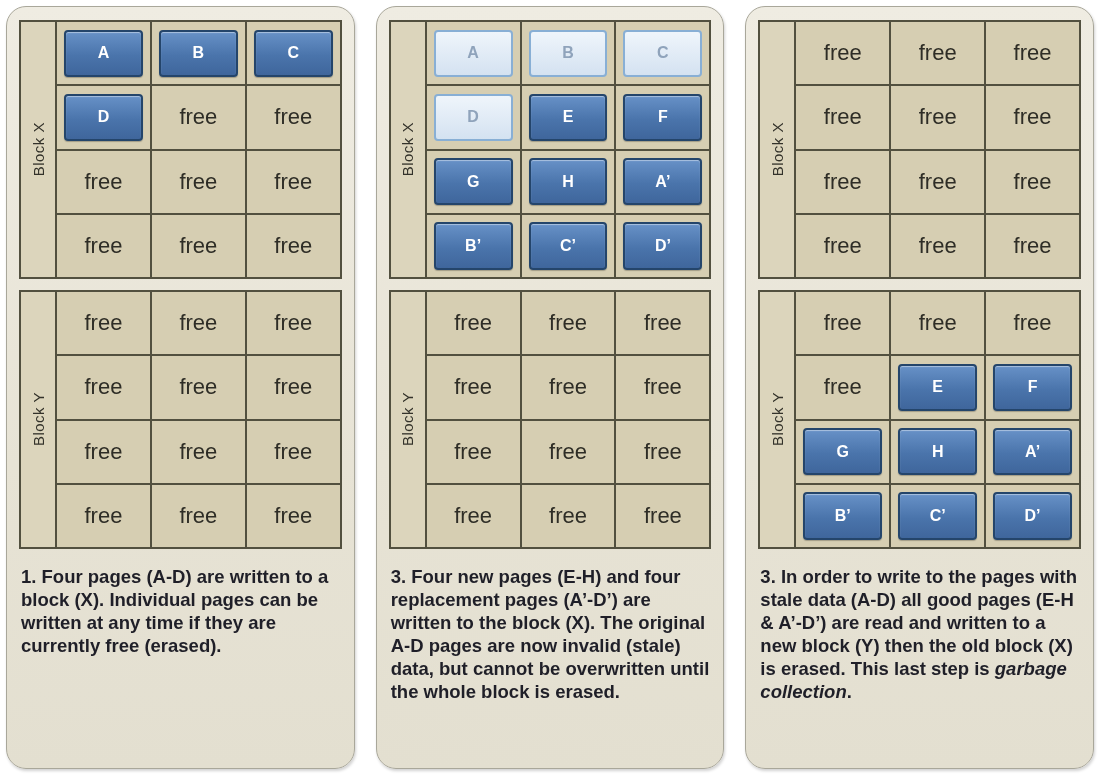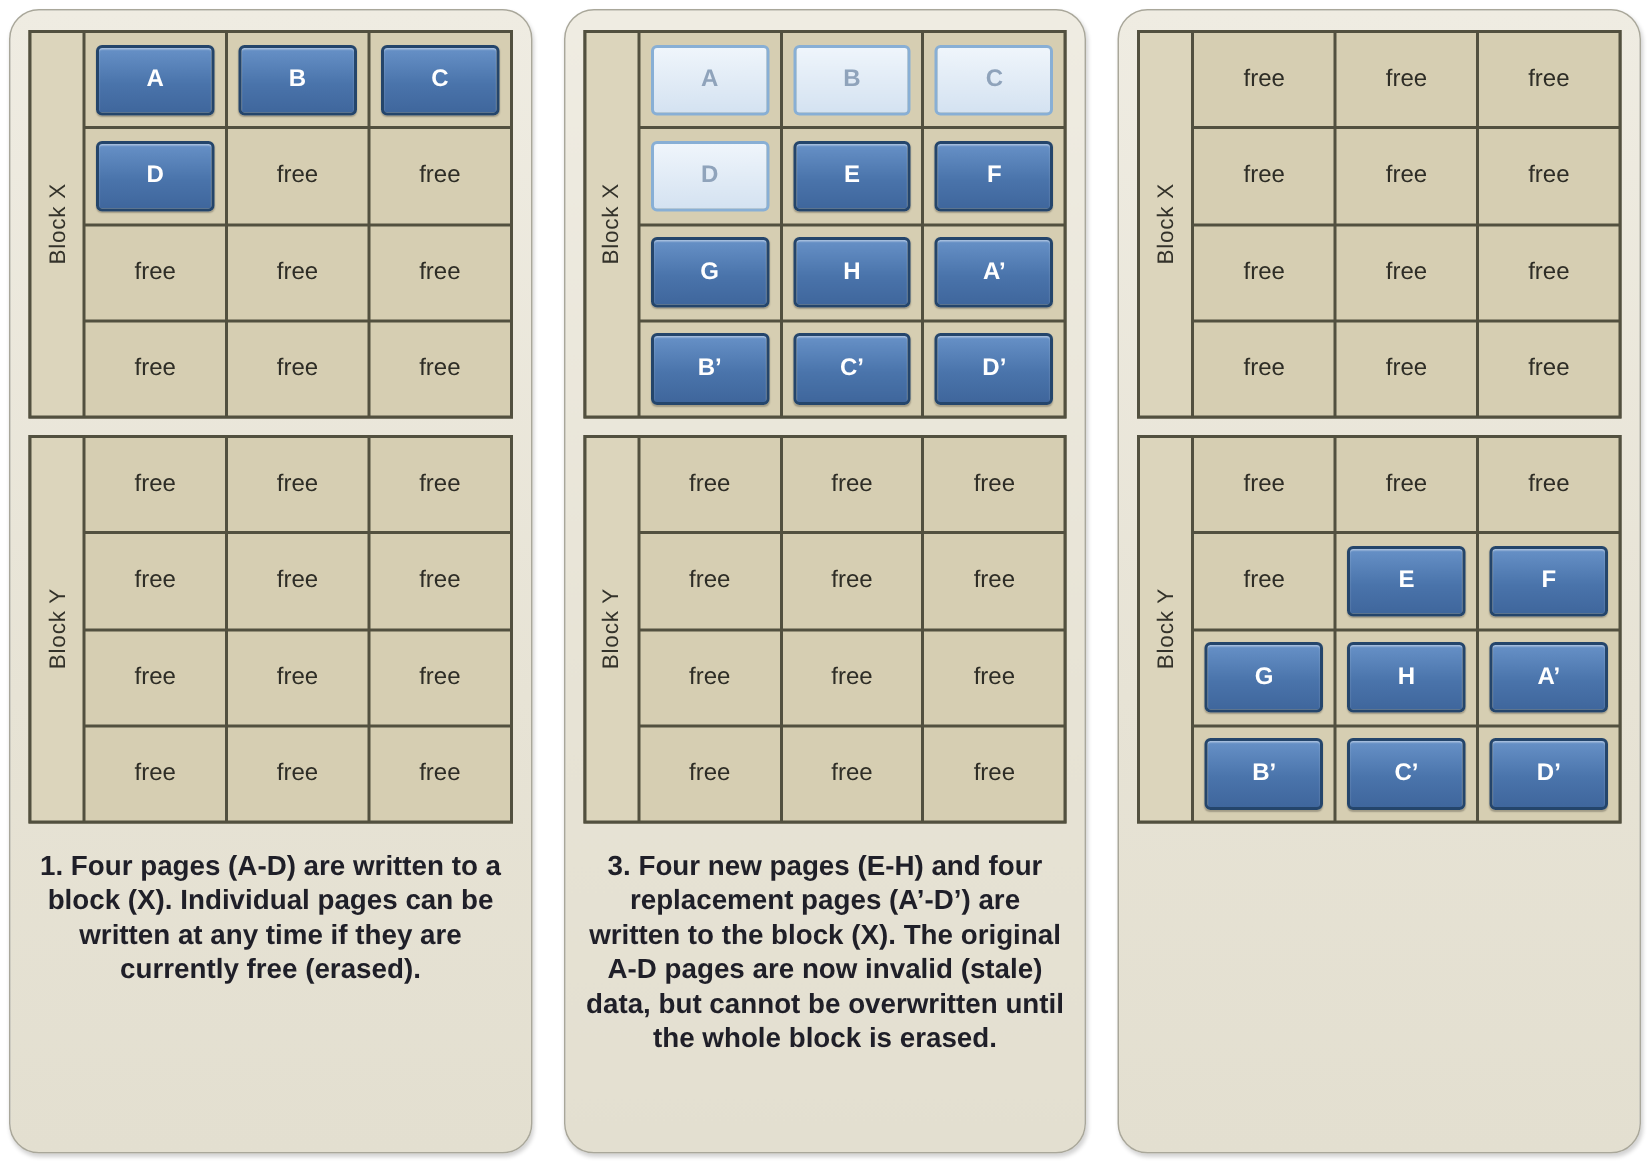--- a/index.html
+++ b/index.html
@@ -46,21 +46,21 @@
     grid-template-columns:repeat(3,1fr);
     grid-auto-rows:1fr;
     gap:2px;
   }
   .cell {
     background:#d6ceb2;
     display:flex; align-items:center; justify-content:center;
     overflow:hidden;
   }
   .free-label {
-    font-size:16px;
+    font-size:22px;
     color:#2e2d26;
   }
   .page {
     width:calc(100% - 14px);
     height:calc(100% - 15px);
     border-radius:4px;
     display:flex; align-items:center; justify-content:center;
     font-weight:bold;
     font-size:16px;
   }
@@ -74,21 +74,20 @@
     background:linear-gradient(180deg,#eff5fb 0%,#d4e2f1 100%);
     border:2px solid #88afd5;
     color:#8fa3bb;
   }
   .caption {
     margin:6px 2px 0 2px;
     font-size:18.5px;
     font-weight:bold;
     color:#1f1f28;
     line-height:1.24;
-    text-align:center;
   }
   .caption i { font-style:italic; }
 </style>
 </head>
 <body>
 
 <div class="panel">
   <div class="block">
     <div class="block-label">
         <span>Block X</span>
@@ -348,13 +347,14 @@
           <div class="page used">B’</div>
         </div>
         <div class="cell">
           <div class="page used">C’</div>
         </div>
         <div class="cell">
           <div class="page used">D’</div>
         </div>
       </div>
   </div>
+  <p class="caption"><span>3. In order to write to the pages with stale data (A-D) all good pages (E-H &amp; A’-D’) are read and written to a new block (Y) then the old block (X) is erased. This last step is </span><i>garbage collection</i><span>.</span></p>
 </div>
 
 </body></html>

